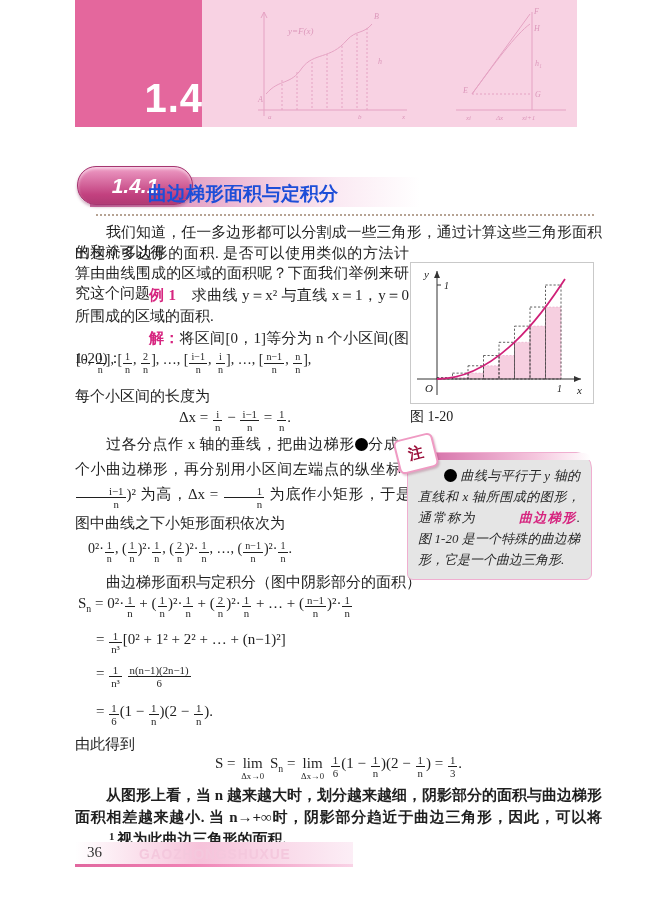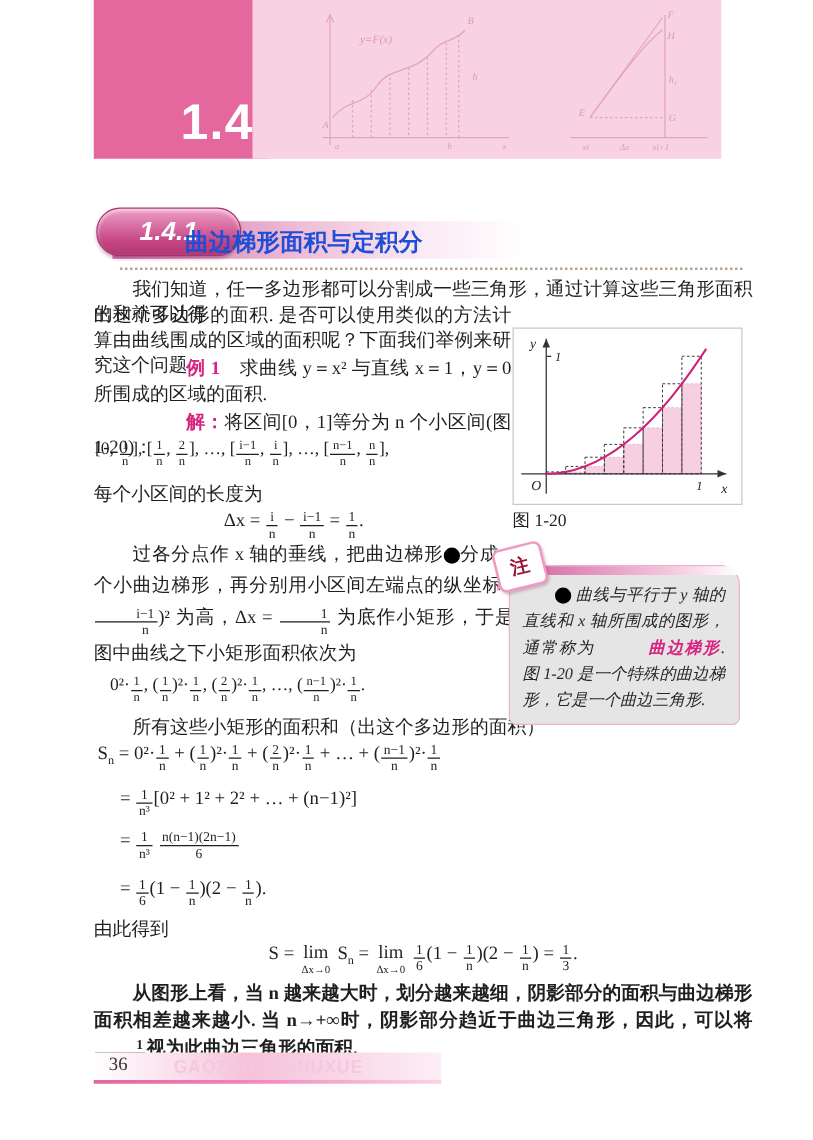--- a/index.html
+++ b/index.html
@@ -153,21 +153,21 @@
   <div class="abs formula" style="left:76px;top:351px;width:336px;font-size:14px;">[0, <span class="frac"><span class="fnum">1</span><span class="fden">n</span></span>], [<span class="frac"><span class="fnum">1</span><span class="fden">n</span></span>, <span class="frac"><span class="fnum">2</span><span class="fden">n</span></span>], …, [<span class="frac"><span class="fnum">i−1</span><span class="fden">n</span></span>, <span class="frac"><span class="fnum">i</span><span class="fden">n</span></span>], …, [<span class="frac"><span class="fnum">n−1</span><span class="fden">n</span></span>, <span class="frac"><span class="fnum">n</span><span class="fden">n</span></span>],</div>
 
   <div class="abs txt" style="left:75px;top:386px;width:334px;">每个小区间的长度为</div>
 
   <div class="abs formula center" style="left:75px;top:408px;width:320px;">Δx = <span class="frac"><span class="fnum">i</span><span class="fden">n</span></span> − <span class="frac"><span class="fnum">i−1</span><span class="fden">n</span></span> = <span class="frac"><span class="fnum">1</span><span class="fden">n</span></span>.</div>
 
   <div class="abs txt indent" style="left:75px;top:432px;width:336px;line-height:25px;">过各分点作 x 轴的垂线，把曲边梯形<span class="cmark">1</span>分成 n 个小曲边梯形，再分别用小区间左端点的纵坐标 (<span class="frac"><span class="fnum">i−1</span><span class="fden">n</span></span>)² 为高，Δx = <span class="frac"><span class="fnum">1</span><span class="fden">n</span></span> 为底作小矩形，于是图中曲线之下小矩形面积依次为</div>
 
   <div class="abs formula" style="left:88px;top:540px;width:315px;font-size:14px;">0²·<span class="frac"><span class="fnum">1</span><span class="fden">n</span></span>, (<span class="frac"><span class="fnum">1</span><span class="fden">n</span></span>)²·<span class="frac"><span class="fnum">1</span><span class="fden">n</span></span>, (<span class="frac"><span class="fnum">2</span><span class="fden">n</span></span>)²·<span class="frac"><span class="fnum">1</span><span class="fden">n</span></span>, …, (<span class="frac"><span class="fnum">n−1</span><span class="fden">n</span></span>)²·<span class="frac"><span class="fnum">1</span><span class="fden">n</span></span>.</div>
 
-  <div class="abs txt indent" style="left:75px;top:572px;width:430px;">所有这些小矩形的面积和（出这个多边形的面积）</div>
+  <div class="abs txt indent" style="left:75px;top:572px;width:430px;">曲边梯形面积与定积分（图中阴影部分的面积）</div>
 
   <div class="abs formula" style="left:78px;top:594px;width:450px;">S<sub>n</sub> = 0²·<span class="frac"><span class="fnum">1</span><span class="fden">n</span></span> + (<span class="frac"><span class="fnum">1</span><span class="fden">n</span></span>)²·<span class="frac"><span class="fnum">1</span><span class="fden">n</span></span> + (<span class="frac"><span class="fnum">2</span><span class="fden">n</span></span>)²·<span class="frac"><span class="fnum">1</span><span class="fden">n</span></span> + … + (<span class="frac"><span class="fnum">n−1</span><span class="fden">n</span></span>)²·<span class="frac"><span class="fnum">1</span><span class="fden">n</span></span></div>
   <div class="abs formula" style="left:96px;top:630px;width:380px;">= <span class="frac"><span class="fnum">1</span><span class="fden">n³</span></span>[0² + 1² + 2² + … + (n−1)²]</div>
   <div class="abs formula" style="left:96px;top:664px;width:380px;">= <span class="frac"><span class="fnum">1</span><span class="fden">n³</span></span> <span class="frac"><span class="fnum">n(n−1)(2n−1)</span><span class="fden">6</span></span></div>
   <div class="abs formula" style="left:96px;top:702px;width:380px;">= <span class="frac"><span class="fnum">1</span><span class="fden">6</span></span>(1 − <span class="frac"><span class="fnum">1</span><span class="fden">n</span></span>)(2 − <span class="frac"><span class="fnum">1</span><span class="fden">n</span></span>).</div>
 
   <div class="abs txt" style="left:75px;top:734px;width:200px;">由此得到</div>
 
   <div class="abs formula center" style="left:75px;top:754px;width:527px;">S = <span class="limw"><span class="lim">lim</span><span class="limsub">Δx→0</span></span> S<sub>n</sub> = <span class="limw"><span class="lim">lim</span><span class="limsub">Δx→0</span></span> <span class="frac"><span class="fnum">1</span><span class="fden">6</span></span>(1 − <span class="frac"><span class="fnum">1</span><span class="fden">n</span></span>)(2 − <span class="frac"><span class="fnum">1</span><span class="fden">n</span></span>) = <span class="frac"><span class="fnum">1</span><span class="fden">3</span></span>.</div>
 

